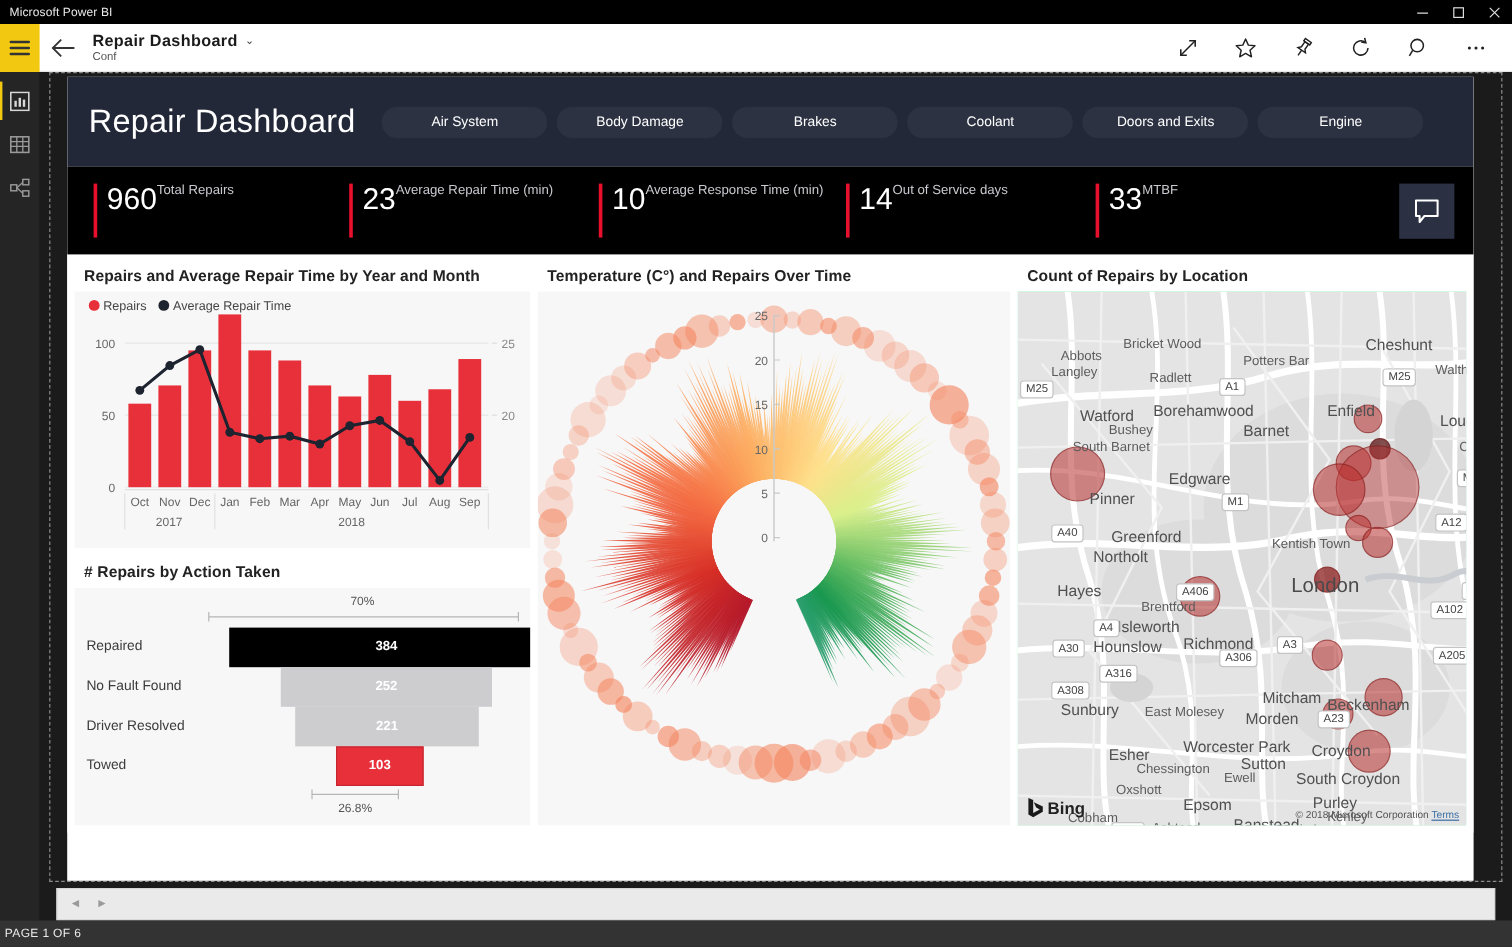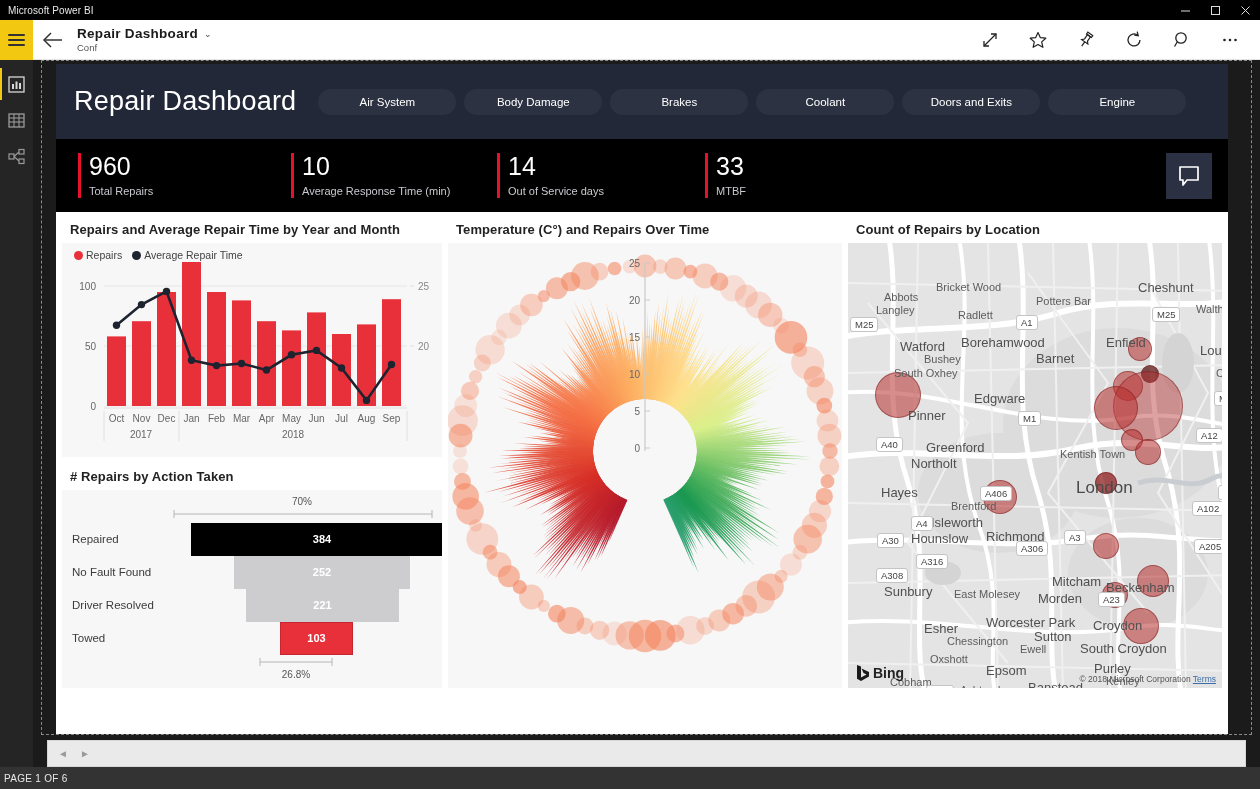--- a/index.html
+++ b/index.html
@@ -68,21 +68,21 @@
              padding: 7px 0; width: 138px; text-align: center; border: none;
              font-family: inherit; cursor: pointer; }
 
   
   .kpi-band { height: 73px; background: #000; display: flex; align-items: center;
               padding: 0 16px 0 22px; position: relative; }
   .kpi { display: flex; align-items: stretch; padding-left: 11px; position: relative;
          height: 45px; }
   .kpi::before { content: ""; position: absolute; left: 0; top: 0; bottom: 0; width: 3px;
                  background: #e8112d; }
-  .kpi-inner { display: flex; flex-direction: column; justify-content: space-between; }
+  .kpi-inner { display: flex; flex-direction: row; justify-content: space-between; }
   .kpi-val { color: #fff; font-size: 25px; line-height: 26px; font-weight: normal; }
   .kpi-lbl { color: #c9c9cf; font-size: 11px; line-height: 13px; }
   .comment-box { position: absolute; right: 16px; top: 14px; width: 46px; height: 46px;
                  background: #2b3042; display: flex; align-items: center; justify-content: center; }
 
   
   .visuals { display: flex; height: 482px; padding: 4px 6px 6px 6px; gap: 6px; background:#fff;}
   .col { display: flex; flex-direction: column; gap: 6px; }
   .col-left { width: 380px; }
   .col-mid { width: 394px; }
@@ -281,20 +281,26 @@
             <button class="nav-btn">Doors and Exits</button>
             <button class="nav-btn">Engine</button>
           </div>
         </div>
 
         <div class="kpi-band">
           <div class="kpi" style="width:213px">
             <div class="kpi-inner">
               <div class="kpi-val">960</div>
               <div class="kpi-lbl">Total Repairs</div>
+            </div>
+          </div>
+          <div class="kpi" style="width:208px">
+            <div class="kpi-inner">
+              <div class="kpi-val">23</div>
+              <div class="kpi-lbl">Average Repair Time (min)</div>
             </div>
           </div>
           <div class="kpi" style="width:206px">
             <div class="kpi-inner">
               <div class="kpi-val">10</div>
               <div class="kpi-lbl">Average Response Time (min)</div>
             </div>
           </div>
           <div class="kpi" style="width:208px">
             <div class="kpi-inner">
@@ -931,21 +937,21 @@
                   <div class="map-label" style="left:188px;top:52px">Potters Bar</div>
                   <div class="map-label med" style="left:290px;top:37px">Cheshunt</div>
                   <div class="map-label" style="left:110px;top:66px">Radlett</div>
                   <div class="map-label" style="left:348px;top:60px">Waltham</div>
                   <div class="map-label med" style="left:52px;top:96px">Watford</div>
                   <div class="map-label med" style="left:113px;top:92px">Borehamwood</div>
                   <div class="map-label med" style="left:258px;top:92px">Enfield</div>
                   <div class="map-label med" style="left:352px;top:100px">Lought</div>
                   <div class="map-label med" style="left:188px;top:108px">Barnet</div>
                   <div class="map-label" style="left:76px;top:110px">Bushey</div>
-                  <div class="map-label" style="left:46px;top:124px">South Oxhey</div>
+                  <div class="map-label" style="left:46px;top:124px">South Barnet</div>
                   <div class="map-label" style="left:368px;top:124px">Chig</div>
                   <div class="map-label med" style="left:60px;top:165px">Pinner</div>
                   <div class="map-label med" style="left:126px;top:148px">Edgware</div>
                   <div class="map-label" style="left:212px;top:205px">Kentish Town</div>
                   <div class="map-label med" style="left:78px;top:197px">Greenford</div>
                   <div class="map-label med" style="left:63px;top:213px">Northolt</div>
 
                   <div class="map-label med" style="left:33px;top:242px">Hayes</div>
                   <div class="map-label" style="left:103px;top:257px">Brentford</div>
                   <div class="map-label big" style="left:228px;top:235px">London</div>

